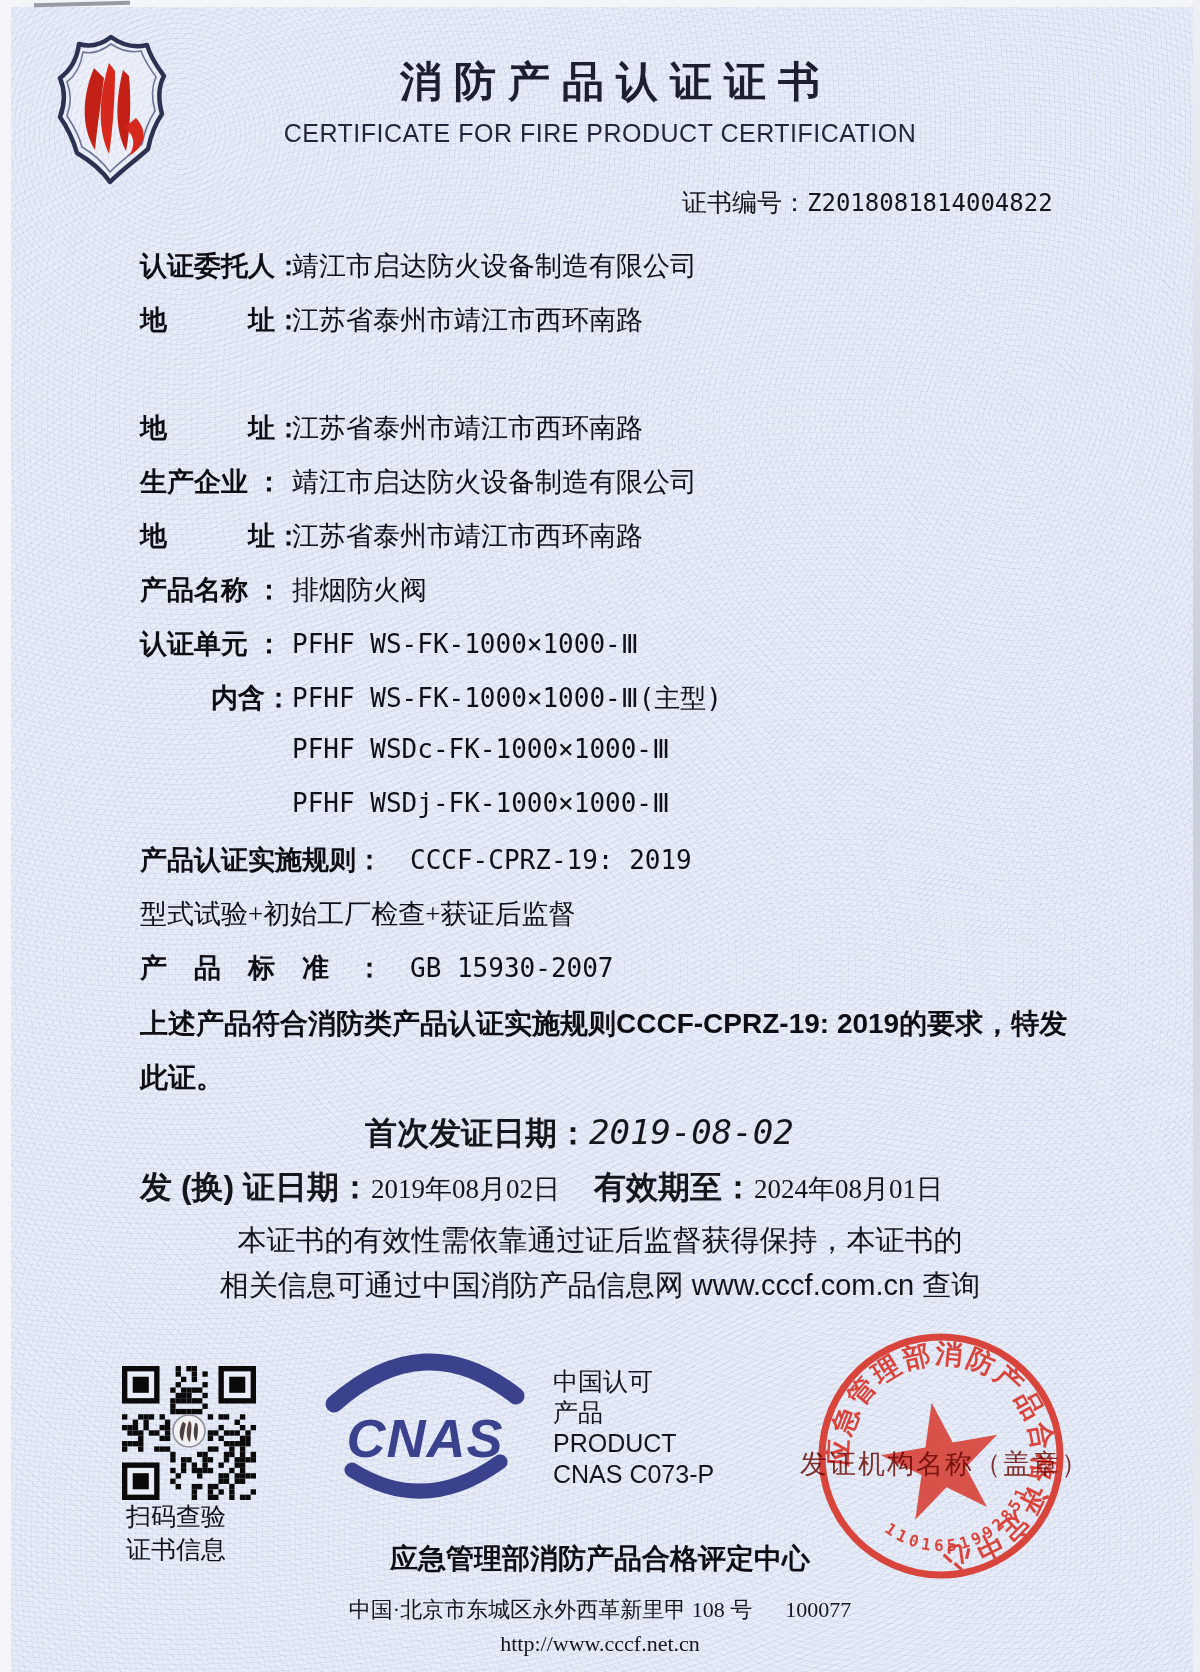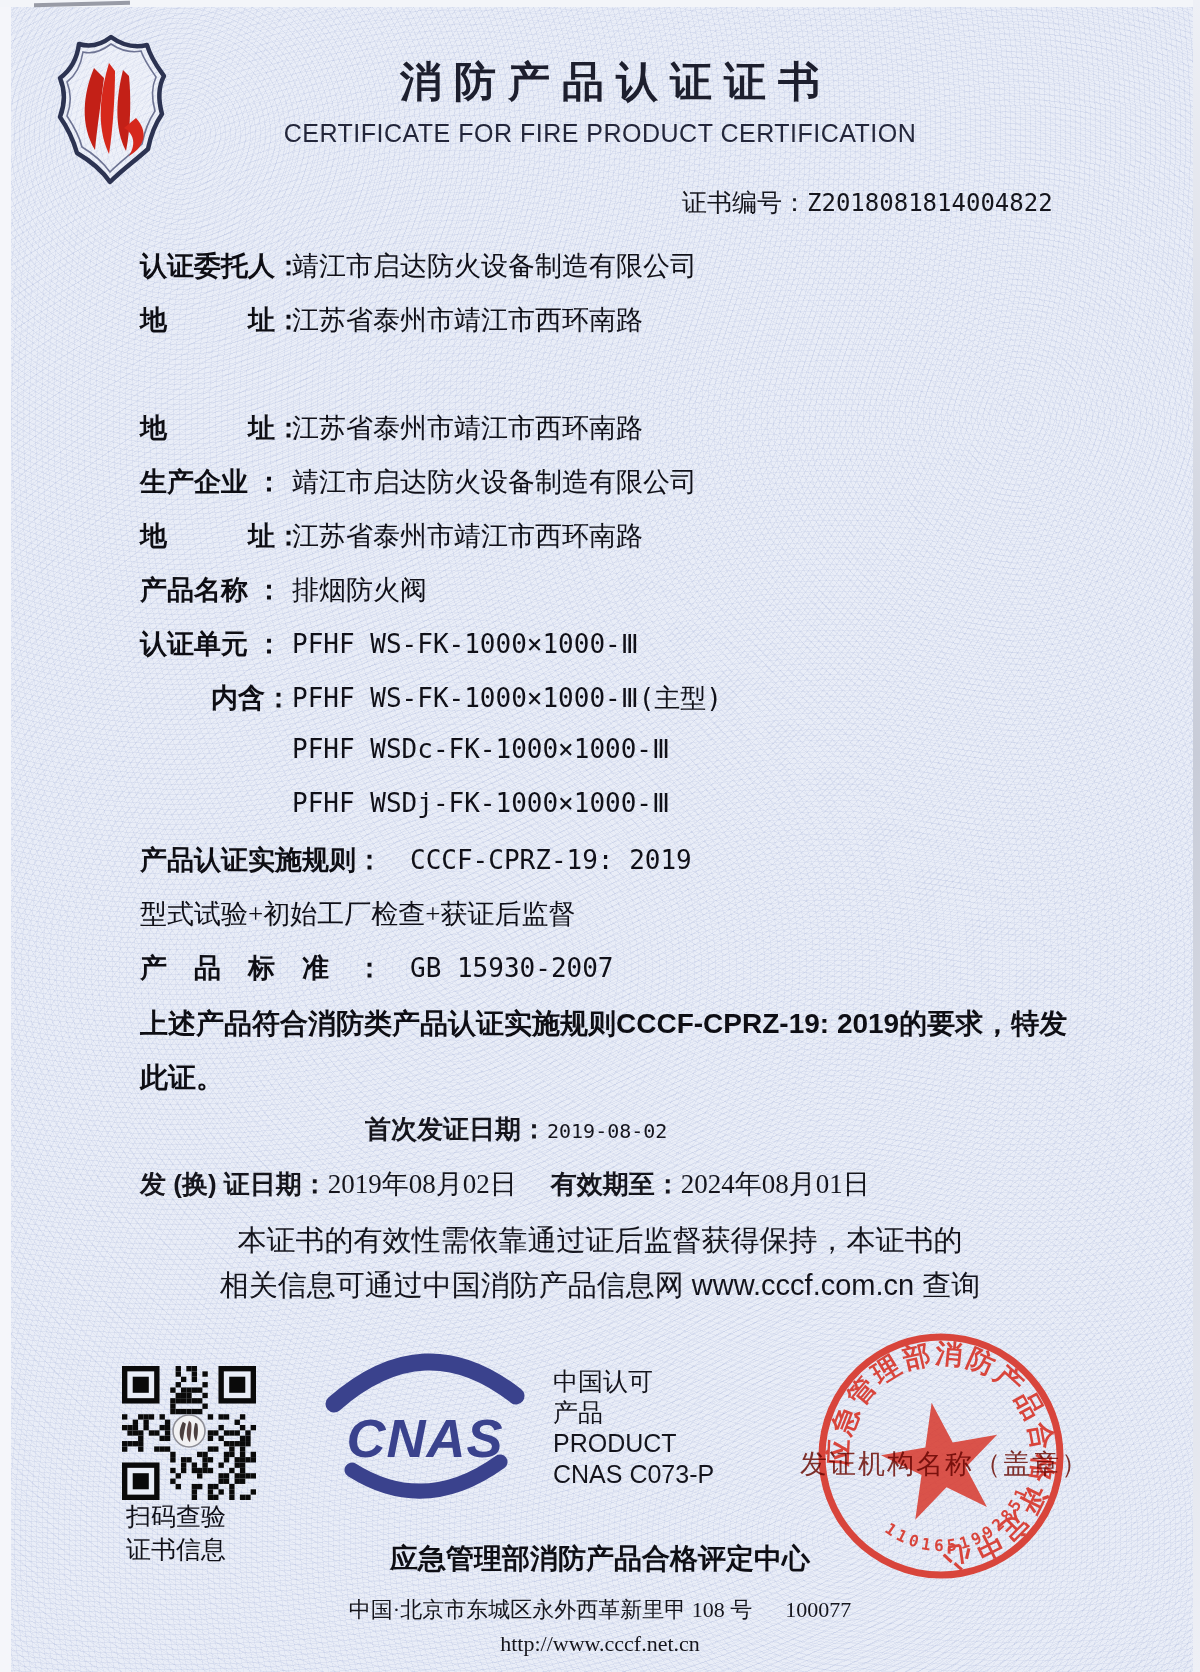--- a/index.html
+++ b/index.html
@@ -33,21 +33,21 @@
 
   .row{position:absolute;left:140px;z-index:2;display:flex;align-items:baseline;white-space:pre;}
   .lbl{font-weight:700;font-size:27px;width:152px;flex:none;color:#0e0e14;}
   .lbl.r{text-align:right;}
   .lbl.wide{width:270px;}
   .val{font-family:"Liberation Serif",serif;font-size:27px;color:#101018;}
   .val.mono{font-family:"DejaVu Sans Mono",monospace;font-size:26px;}
 
   .stmt{left:140px;font-size:28px;font-weight:700;white-space:pre;color:#0e0e14;}
   .first-issue{left:365px;white-space:pre;}
-  .first-issue .lbl2,.issue-row .lbl2{font-weight:700;font-size:26px;}
+  .first-issue .lbl2,.issue-row .lbl2{font-weight:700;font-size:32px;}
   .first-issue .val2,.issue-row .val2{font-family:"Liberation Serif",serif;font-size:27px;}
   .issue-row{left:140px;white-space:pre;}
   .gap{display:inline-block;width:34px;}
   .notice{left:0;width:100%;text-align:center;font-size:29px;font-weight:400;color:#14141c;}
 
   .qr-wrap{left:122px;top:1366px;width:134px;height:134px;}
   .qr-cap{left:126px;top:1500px;font-size:25px;line-height:33px;font-family:"Liberation Serif",serif;color:#101018;}
 
   .cnas-logo{left:322px;top:1340px;}
   .accredit{left:553px;top:1366px;font-size:25px;line-height:31px;color:#14141c;}
@@ -100,21 +100,21 @@
   <div class="row" style="top:680px"><span class="lbl r">内含：</span><span class="val mono">PFHF WS-FK-1000×1000-Ⅲ(主型)</span></div>
   <div class="row" style="top:734px"><span class="lbl"></span><span class="val mono">PFHF WSDc-FK-1000×1000-Ⅲ</span></div>
   <div class="row" style="top:788px"><span class="lbl"></span><span class="val mono">PFHF WSDj-FK-1000×1000-Ⅲ</span></div>
   <div class="row" style="top:842px"><span class="lbl wide">产品认证实施规则：</span><span class="val mono">CCCF-CPRZ-19: 2019</span></div>
   <div class="row" style="top:896px"><span class="val">型式试验+初始工厂检查+获证后监督</span></div>
   <div class="row" style="top:950px"><span class="lbl wide">产　品　标　准　：</span><span class="val mono">GB 15930-2007</span></div>
 
   <div class="abs stmt" style="top:1005px">上述产品符合消防类产品认证实施规则CCCF-CPRZ-19: 2019的要求，特发</div>
   <div class="abs stmt" style="top:1059px">此证。</div>
 
-  <div class="abs first-issue" style="top:1112px"><span class="lbl2">首次发证日期：</span><span class="val2 mono" style="font-family:'DejaVu Sans Mono',monospace;font-size:20px;">2019-08-02</span></div>
+  <div class="abs first-issue" style="top:1112px"><span class="lbl2">首次发证日期：</span><span class="val2 mono" style="font-family:'DejaVu Sans Mono',monospace;font-size:34px;font-style:italic;">2019-08-02</span></div>
 
   <div class="abs issue-row" style="top:1166px"><span class="lbl2">发 (换) 证日期：</span><span class="val2">2019年08月02日</span><span class="gap"></span><span class="lbl2">有效期至：</span><span class="val2">2024年08月01日</span></div>
 
   <div class="abs notice" style="top:1221px">本证书的有效性需依靠通过证后监督获得保持，本证书的</div>
   <div class="abs notice" style="top:1266px">相关信息可通过中国消防产品信息网 www.cccf.com.cn 查询</div>
 
   <svg class="abs qr-wrap" viewBox="0 0 130 130">
     <rect x="0" y="0" width="130" height="130" fill="none"></rect>
     <g id="qr-g">
         <rect x="0.00" y="0.00" width="36.40" height="36.40" fill="#0a0a0a"></rect>

